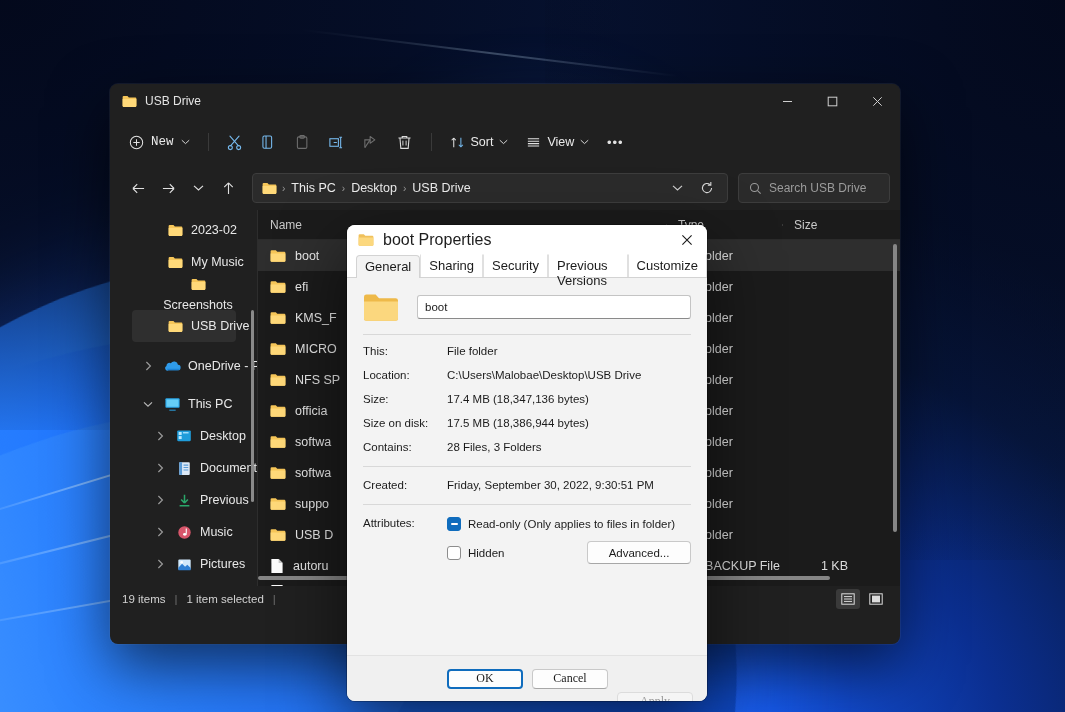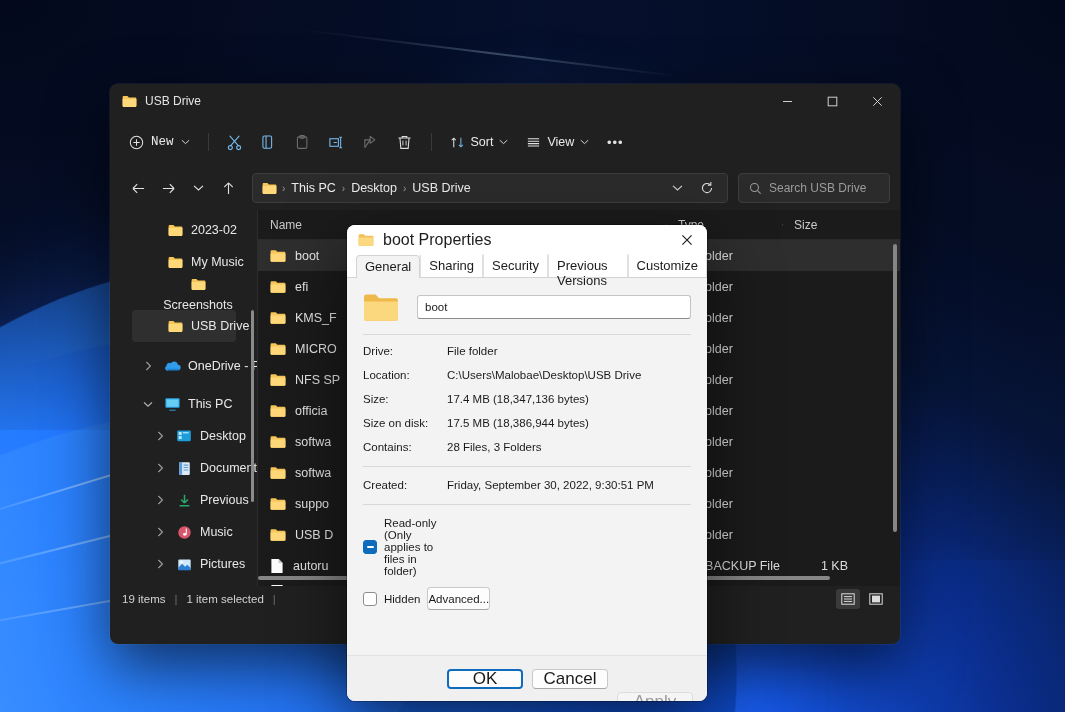--- a/index.html
+++ b/index.html
@@ -260,23 +260,24 @@
     display: flex; align-items: center; justify-content: center;
   }
   .pd-footer {
     position: absolute; left: 0; right: 0; bottom: 0; height: 46px;
     background: #f0f0f0; border-top: 1px solid #e2e2e2;
     display: flex; align-items: center; justify-content: flex-end;
     gap: 9px; padding-right: 14px;
   }
   .dbtn {
     width: 76px; height: 20px; border-radius: 4px;
-    font-size: 17px; display: flex; align-items: center; justify-content: center;
+    font-size: 12px; display: flex; align-items: center; justify-content: center;
     background: #fdfdfd; border: 1px solid #c9c9c9; border-bottom-color: #a7a7a7;
     color: #1a1a1a;
+    font-family: Liberation Serif, serif;
   }
   .dbtn.focused { border: 2px solid #0f6cbd; }
   .dbtn.disabled { color: #9a9a9a; background: #f5f5f5; border-color: #dcdcdc; margin-top: 46px; }
 
   svg { display: block; }
 </style>
 </head>
 <body>
 
 <div class="wallpaper">
@@ -903,21 +904,21 @@
           <path d="M1 5a2.4 2.4 0 0 1 2.4-2.4h9.2l3.4 3.6h16.6A2.4 2.4 0 0 1 35 8.6v17.8a2.4 2.4 0 0 1-2.4 2.4H3.4A2.4 2.4 0 0 1 1 26.4z" fill="#eeb949"></path>
           <path d="M1 9.6h34v16.8a2.4 2.4 0 0 1-2.4 2.4H3.4A2.4 2.4 0 0 1 1 26.4z" fill="#fbd77e"></path>
         </svg>
       </span>
       <div class="pd-nameinput">boot</div>
     </div>
 
     <div class="pd-rule"></div>
 
     <div class="pd-grid">
-      <div class="pd-lbl">Drive:</div>
+      <div class="pd-lbl">This:</div>
       <div class="pd-val">File folder</div>
 
       <div class="pd-lbl">Location:</div>
       <div class="pd-val">C:\Users\Malobae\Desktop\USB Drive</div>
 
       <div class="pd-lbl">Size:</div>
       <div class="pd-val">17.4 MB (18,347,136 bytes)</div>
 
       <div class="pd-lbl">Size on disk:</div>
       <div class="pd-val">17.5 MB (18,386,944 bytes)</div>
@@ -929,20 +930,21 @@
     <div class="pd-rule" style="margin:13px 0 12px 0;"></div>
 
     <div class="pd-grid">
       <div class="pd-lbl">Created:</div>
       <div class="pd-val">Friday, September 30, 2022, 9:30:51 PM</div>
     </div>
 
     <div class="pd-rule" style="margin:13px 0 12px 0;"></div>
 
     <div class="pd-grid" style="row-gap:9px;">
+      <div class="pd-lbl">Attributes:</div>
       <div>
         <div class="attr-row">
           <span class="cbx indeterminate"></span>
           <span>Read-only (Only applies to files in folder)</span>
         </div>
         <div class="attr-row" style="margin-top:10px;">
           <span class="cbx"></span>
           <span>Hidden</span>
           <span class="adv-btn">Advanced...</span>
         </div>

